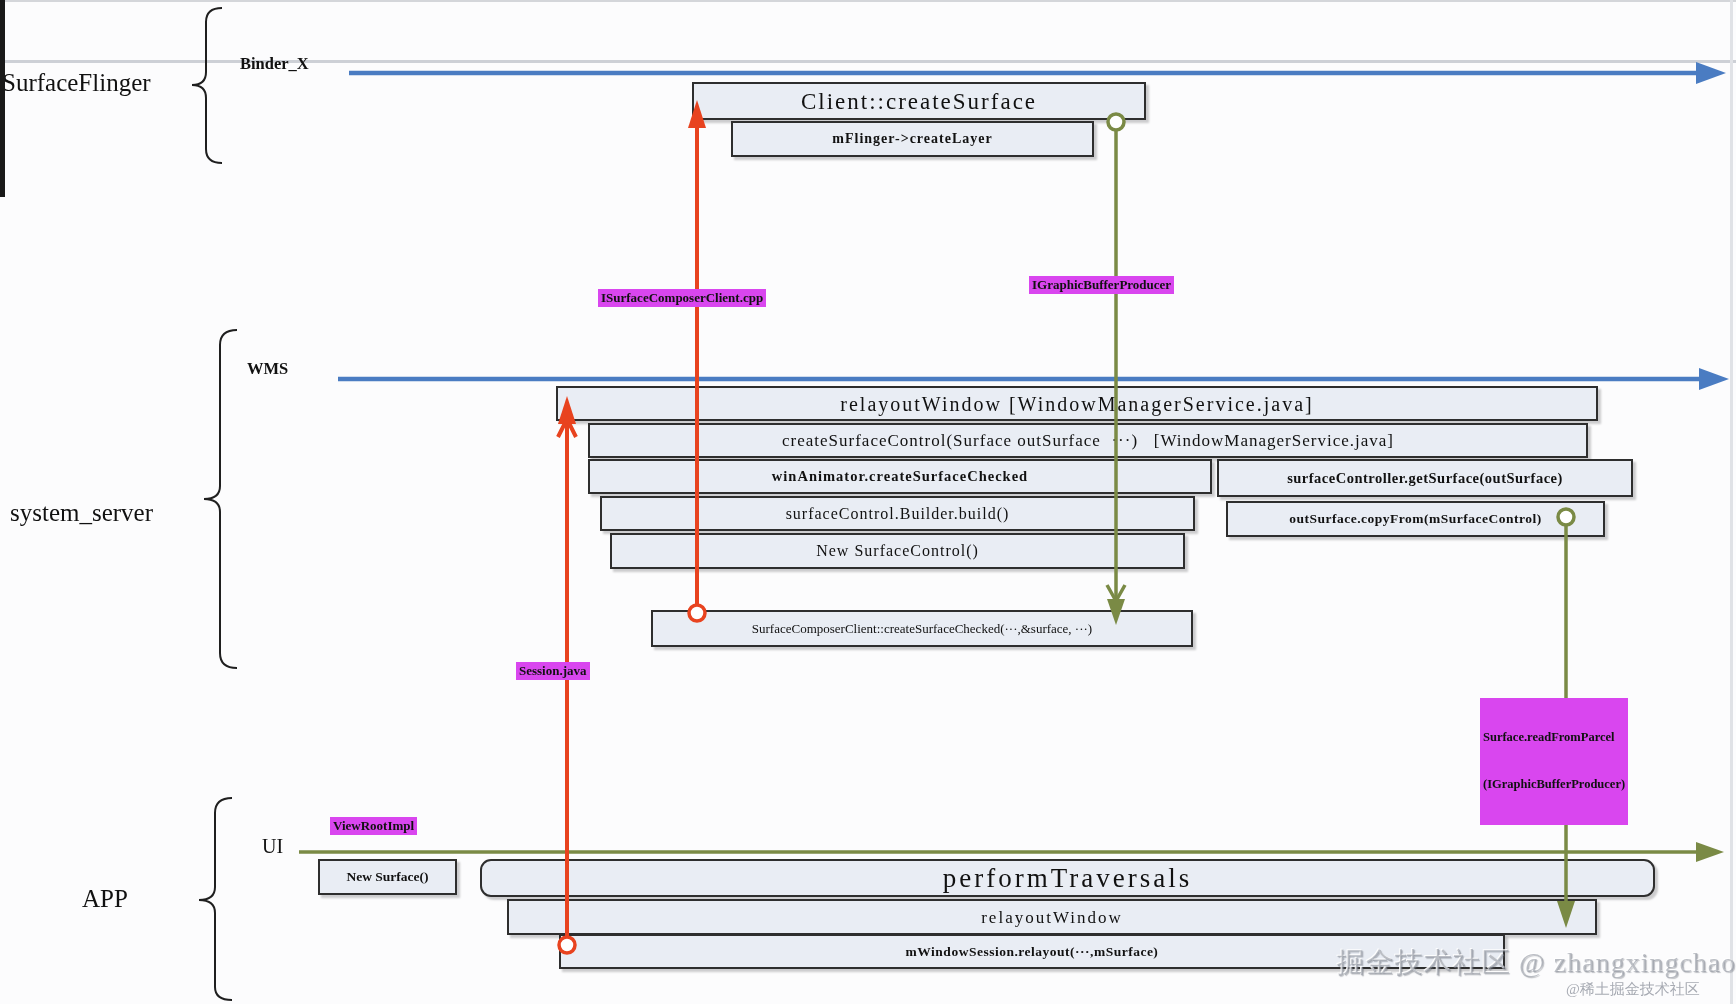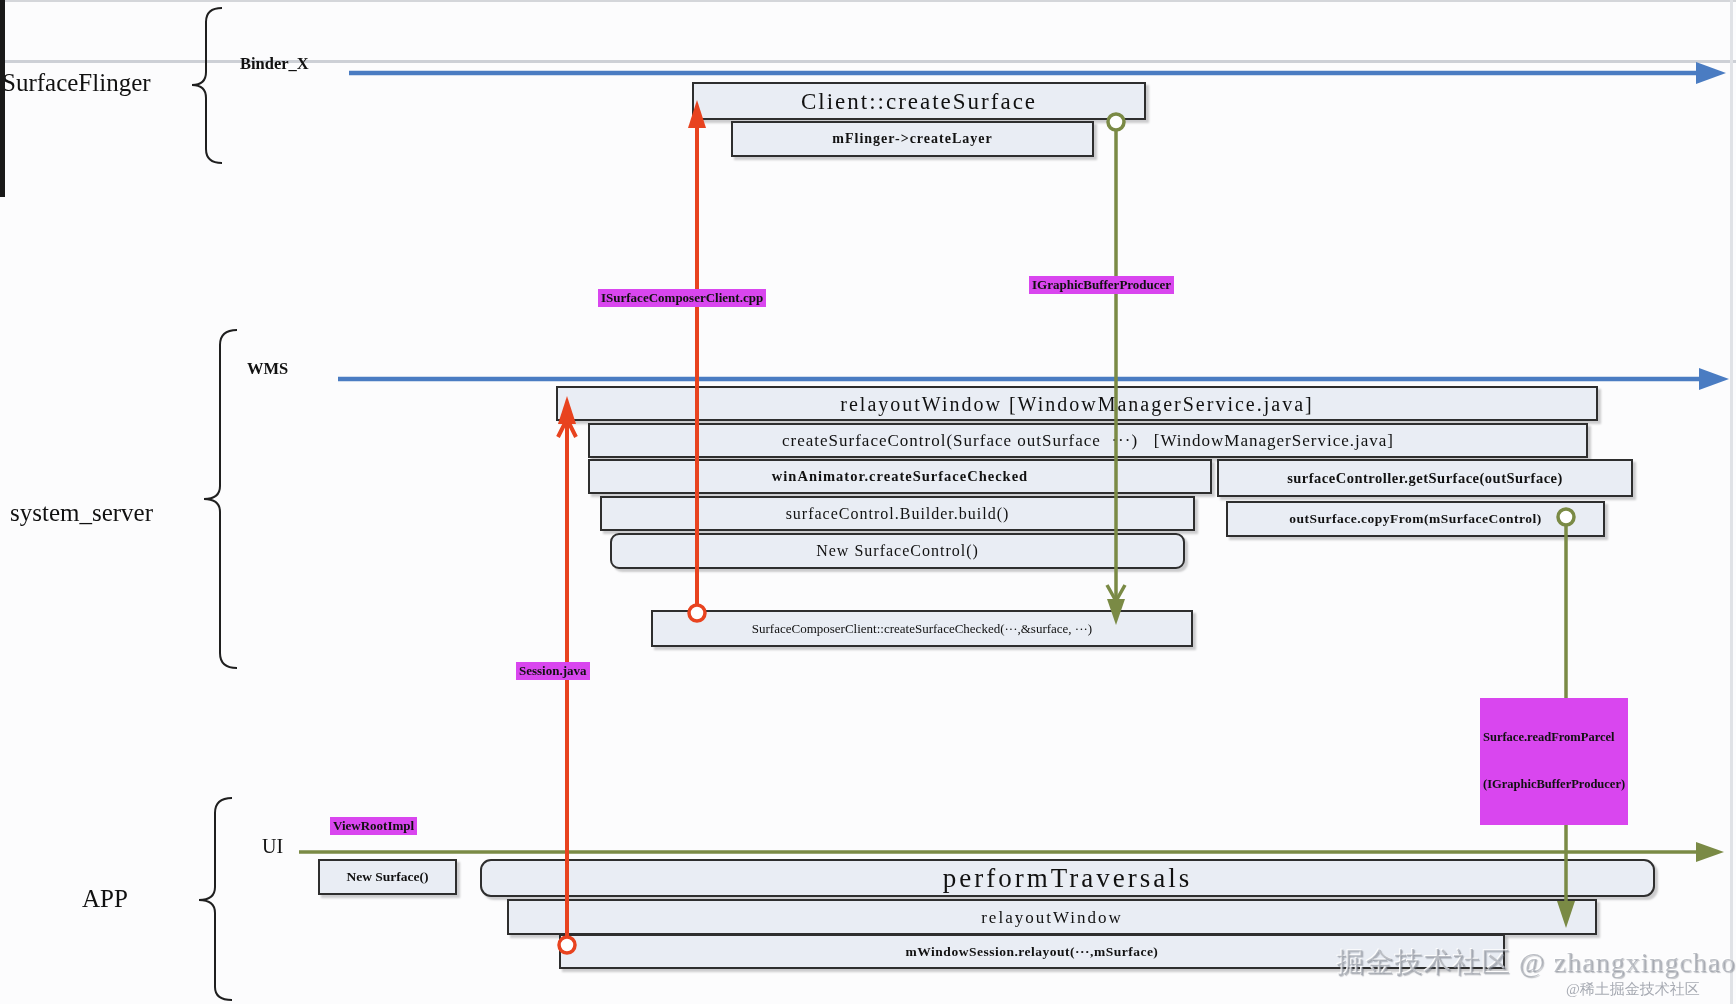--- a/index.html
+++ b/index.html
@@ -12,21 +12,21 @@
        display:flex;align-items:center;justify-content:center;white-space:pre;
        box-shadow:3px 3px 2px rgba(125,125,130,.38);line-height:1;}
   .b1 {left:692px;top:82px;  width:450px; height:34px;font-size:23px;letter-spacing:2px;}
   .b2 {left:731px;top:121px; width:359px; height:32px;font-size:14px;letter-spacing:1px;font-weight:bold;}
   .b3 {left:556px;top:386px; width:1038px;height:31px;font-size:20px;letter-spacing:2px;}
   .b4 {left:588px;top:423px; width:996px; height:31px;font-size:17px;letter-spacing:1px;}
   .b5 {left:588px;top:459px; width:620px; height:31px;font-size:14.5px;letter-spacing:1px;font-weight:bold;}
   .b6 {left:1217px;top:459px;width:412px; height:34px;font-size:14.5px;letter-spacing:.5px;font-weight:bold;}
   .b7 {left:600px;top:496px; width:591px; height:31px;font-size:16px;letter-spacing:1px;}
   .b8 {left:1226px;top:501px;width:375px; height:32px;font-size:13.5px;letter-spacing:.5px;font-weight:bold;}
-  .b9 {left:610px;top:533px; width:571px; height:32px;font-size:16px;letter-spacing:1px;border-radius:9px;}
+  .b9 {left:610px;top:533px; width:571px; height:32px;font-size:16px;letter-spacing:1px;}
   .b10{left:622px;top:572px; width:549px; height:32px;font-size:13.5px;letter-spacing:1px;font-weight:bold;}
   .b11{left:623px;top:610px; width:538px; height:33px;font-size:13px;font-weight:normal;margin-left:28px;}
   .b12{left:318px;top:859px; width:135px; height:32px;font-size:13.5px;font-weight:bold;}
   .b13{left:480px;top:859px; width:1171px;height:34px;font-size:27px;letter-spacing:3px;border-radius:11px;}
   .b14{left:507px;top:899px; width:1086px;height:32px;font-size:17px;letter-spacing:2px;}
   .b15{left:559px;top:934px; width:942px; height:31px;font-size:13.5px;letter-spacing:.5px;font-weight:bold;}
 
   
   .ann{position:absolute;z-index:30;background:#d946ef;font-weight:bold;font-size:13px;
        line-height:1.25;padding:1px 3px;white-space:pre;}

